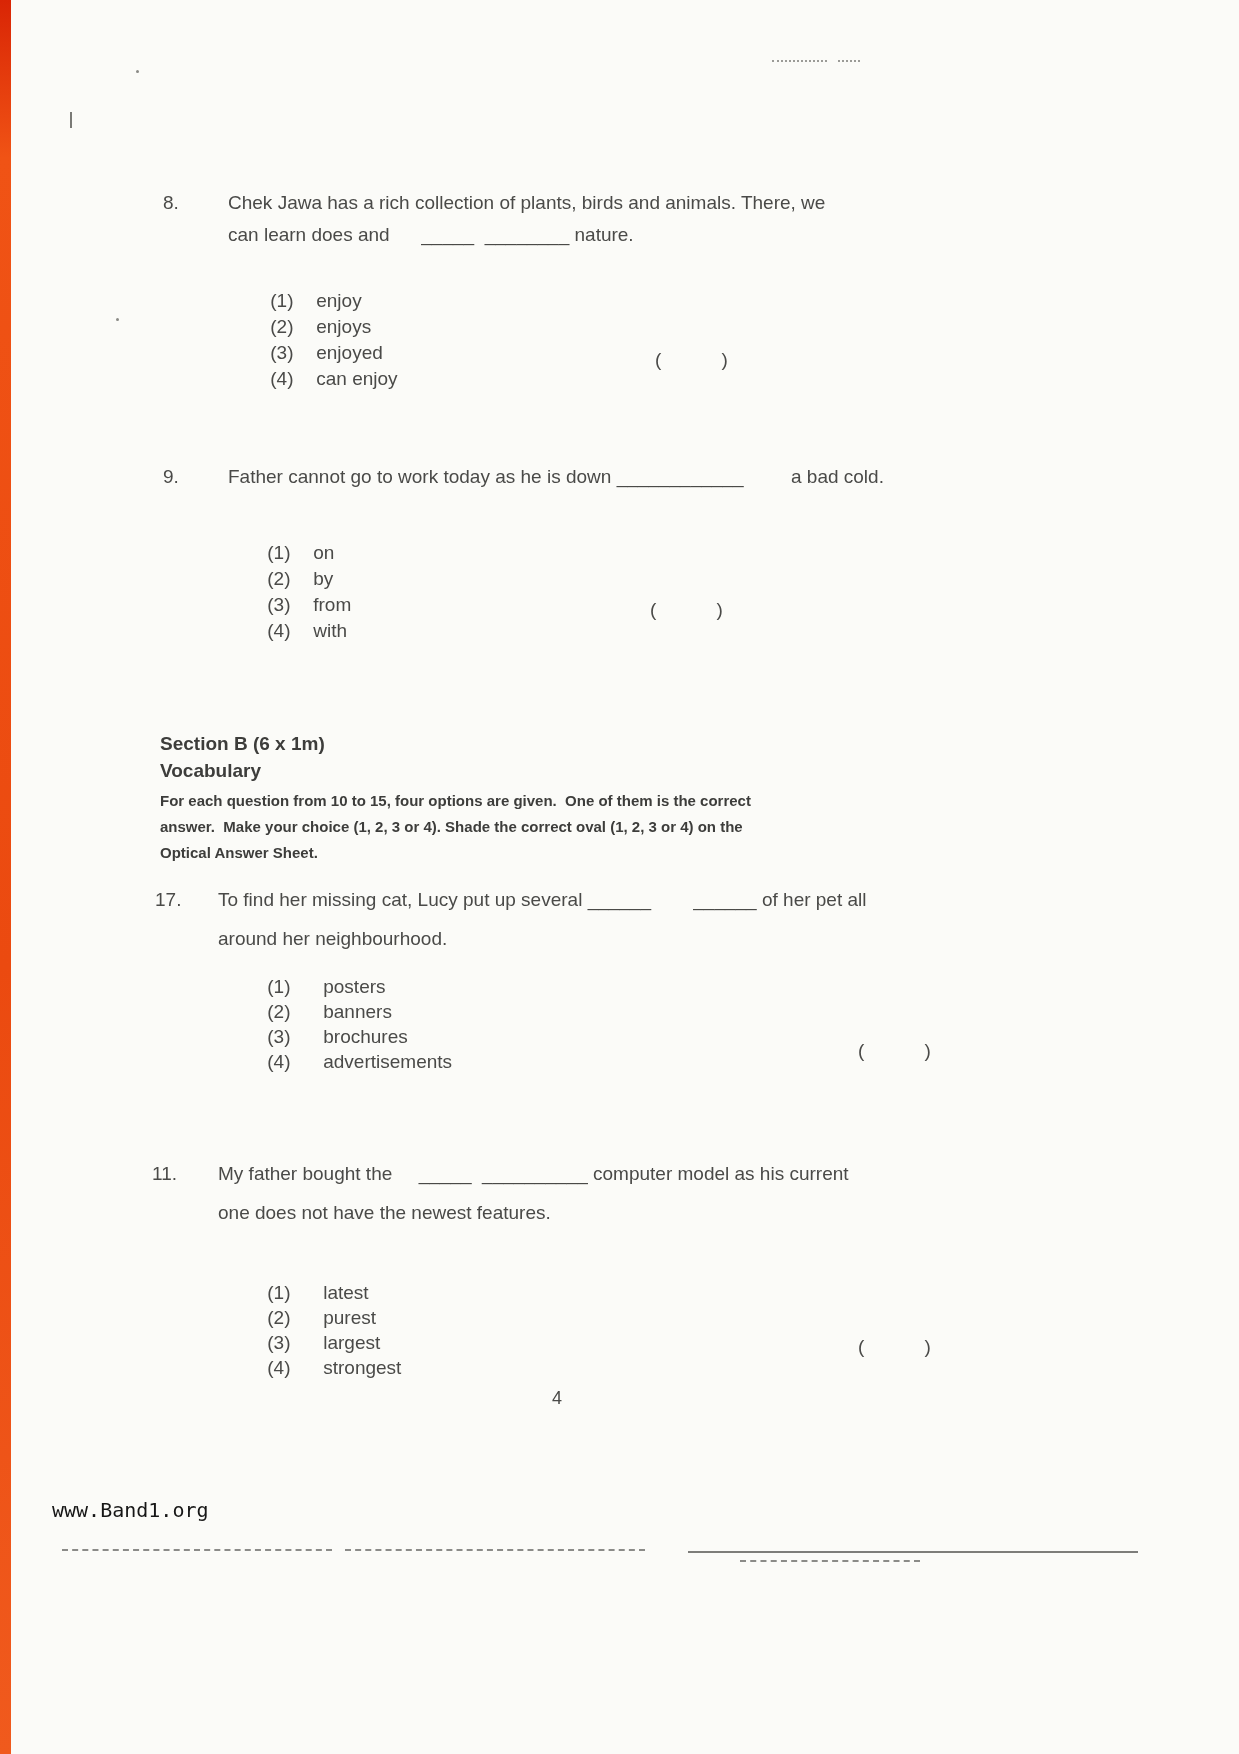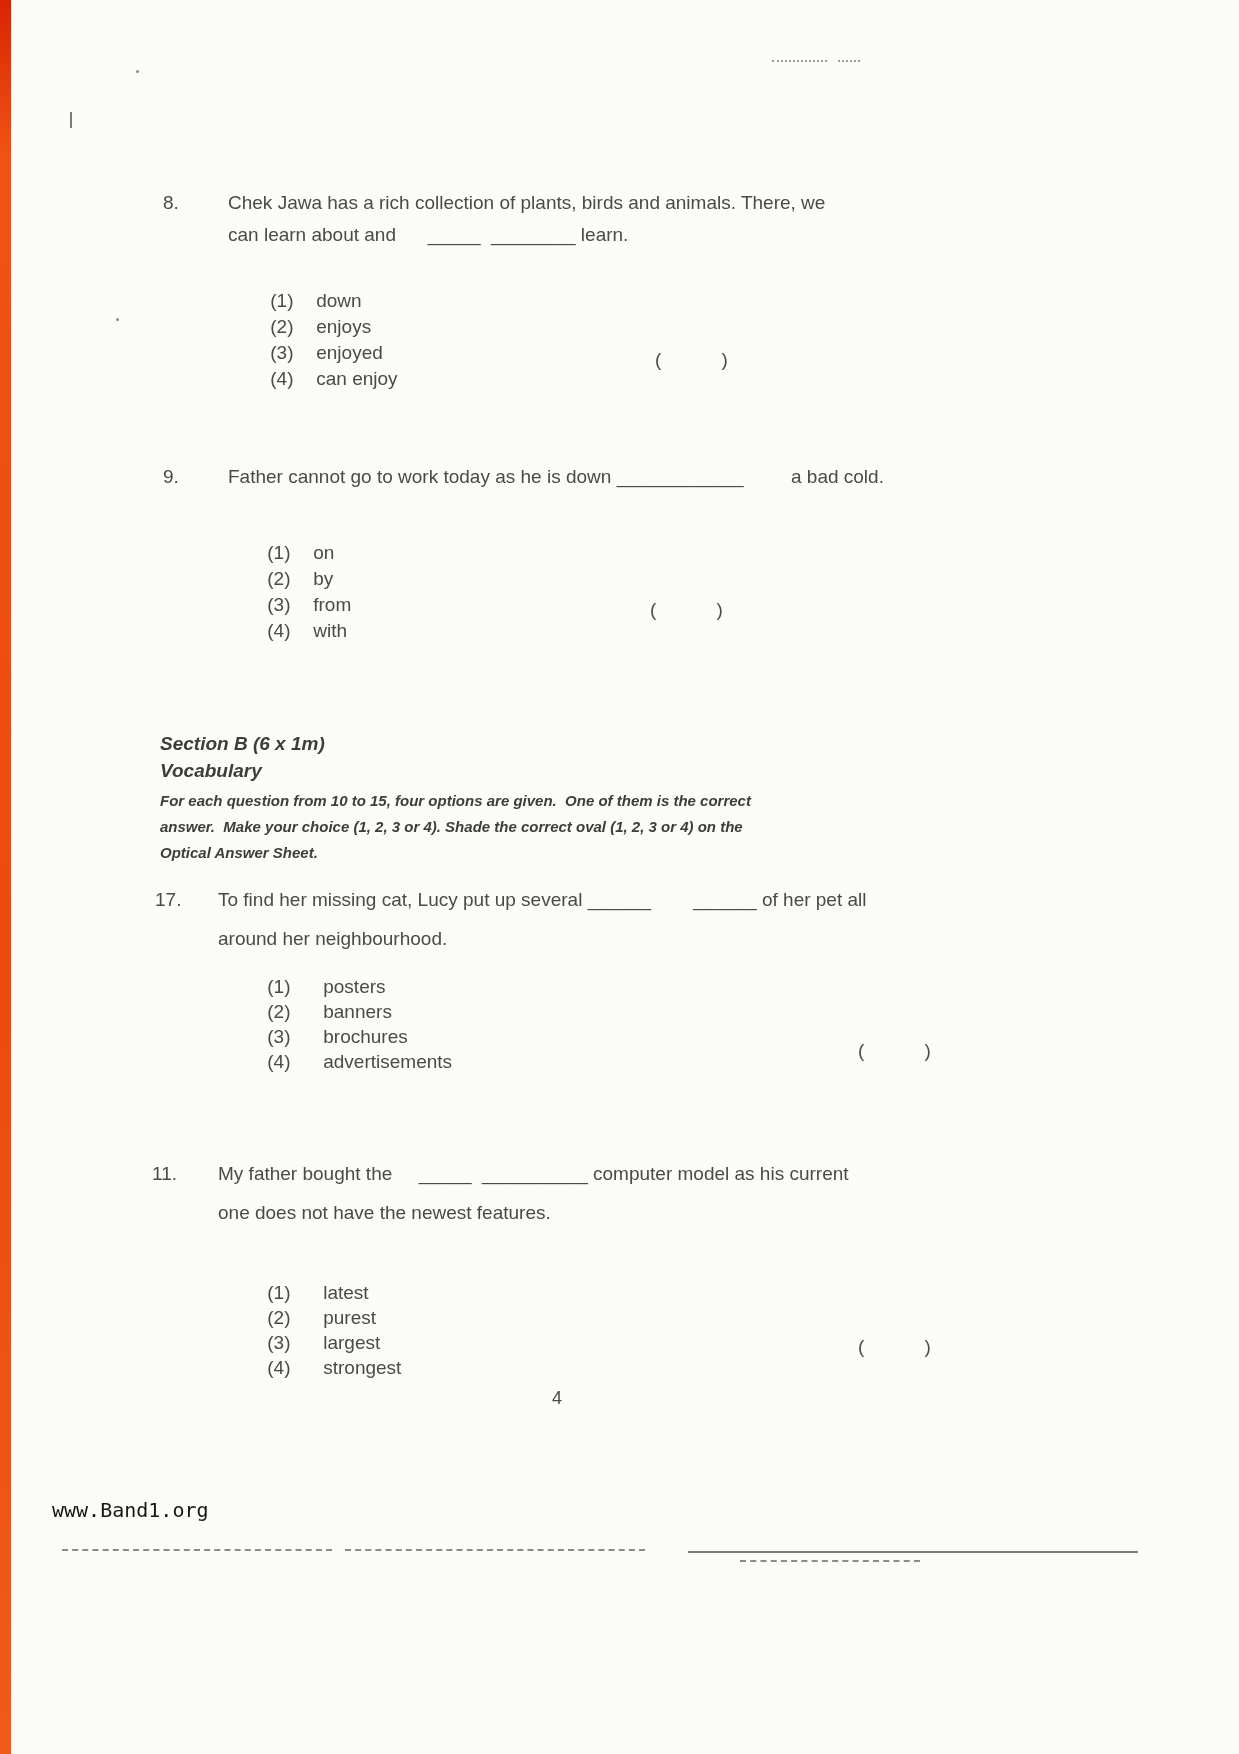--- a/index.html
+++ b/index.html
@@ -70,27 +70,27 @@
     <div class="dotrow" style="left:772px; top:60px; width:55px;"></div>
     <div class="dotrow" style="left:838px; top:60px; width:22px;"></div>
     <div class="tick" style="left:70px; top:112px;"></div>
     <div class="speck" style="left:136px; top:70px;"></div>
     <div class="speck" style="left:116px; top:318px;"></div>
 
     <div class="abs qblock" style="left:163px; top:192px;">
       <div class="qnum" style="width:65px;">8.</div>
       <div>
         <div class="qline">Chek Jawa has a rich collection of plants, birds and animals. There, we</div>
-        <div class="qline">can learn about and      _____  ________ learn.</div>
+        <div class="qline">can learn does and      _____  ________ nature.</div>
       </div>
     </div>
 
     <div class="abs opts" style="left:228px; top:268px;">
       <div class="opt">
-        <span class="optnum">(1)</span><span>down</span>
+        <span class="optnum">(1)</span><span>enjoy</span>
       </div>
       <div class="opt">
         <span class="optnum">(2)</span><span>enjoys</span>
       </div>
       <div class="opt">
         <span class="optnum">(3)</span><span>enjoyed</span>
       </div>
       <div class="opt">
         <span class="optnum">(4)</span><span>can enjoy</span>
       </div>
@@ -115,21 +115,21 @@
       <div class="opt">
         <span class="optnum">(3)</span><span>from</span>
       </div>
       <div class="opt">
         <span class="optnum">(4)</span><span>with</span>
       </div>
     </div>
 
     <div class="abs bracket" style="left:650px; top:599px;">(        )</div>
 
-    <div class="abs" style="left:160px; top:730px;font-style:italic;">
+    <div class="abs" style="left:160px; top:730px;">
       <div class="section-title">Section B (6 x 1m)</div>
       <div class="section-title">Vocabulary</div>
       <div class="instr-wrap">
         <div class="instr">For each question from 10 to 15, four options are given.  One of them is the correct</div>
         <div class="instr">answer.  Make your choice (1, 2, 3 or 4). Shade the correct oval (1, 2, 3 or 4) on the</div>
         <div class="instr">Optical Answer Sheet.</div>
       </div>
     </div>
 
     <div class="abs qblock" style="left:155px; top:889px;">

